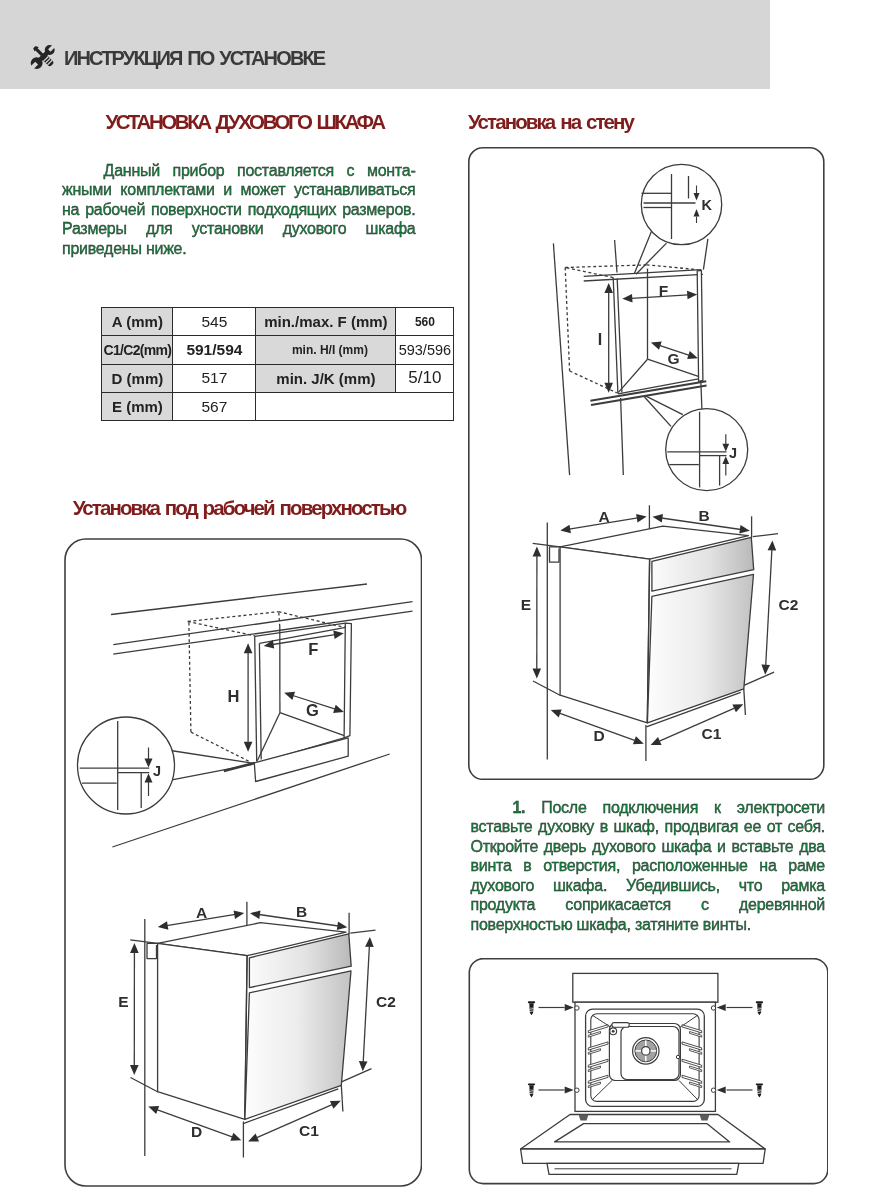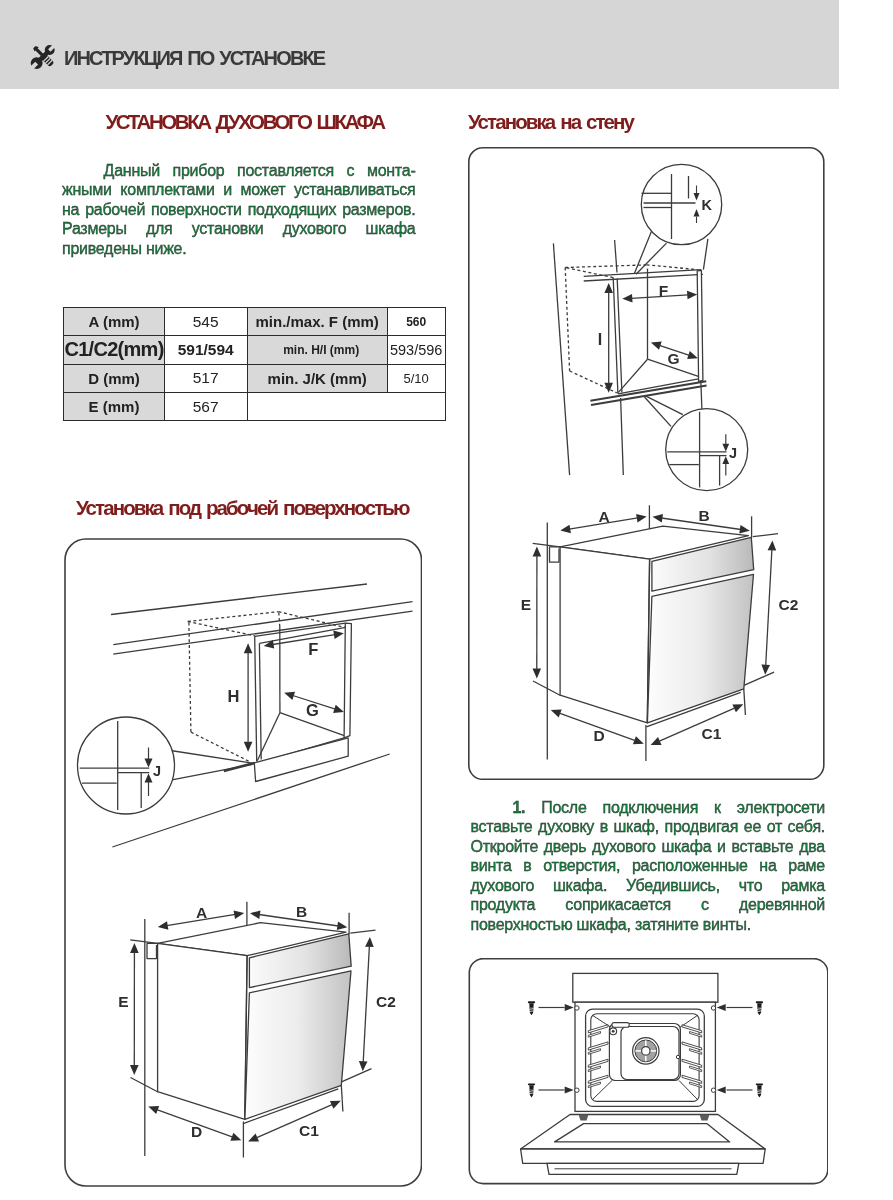--- a/index.html
+++ b/index.html
@@ -1,26 +1,26 @@
 <!DOCTYPE html>
 <html><head><meta charset="utf-8"><style>
 * { margin:0; padding:0; box-sizing:border-box; }
 html,body { width:893px; height:1200px; background:#fff;
   font-family:"Liberation Sans", sans-serif; position:relative; }
 .abs { position:absolute; }
-#hdr { left:0; top:0; width:839px; height:88.5px; background:#d6d6d6; }
+#hdr { left:0; top:0; width:770px; height:88.5px; background:#d6d6d6; }
 #hdr svg { position:absolute; left:27px; top:43px; }
 #hdr .t { position:absolute; left:64px; top:47px; font-size:20px; font-weight:bold;
   color:#3a3a3a; letter-spacing:-1.85px; word-spacing:2px; white-space:nowrap; }
 h2 { font-size:20.5px; color:#7f1d1d; white-space:nowrap; font-weight:bold; }
 .jl { display:flex; justify-content:space-between; }
 .jl span { white-space:pre; }
 .par { font-size:16px; letter-spacing:-0.25px; line-height:19.5px; color:#15803d; -webkit-text-stroke:0.35px #262626; }
 .ll { text-align:left; }
-#tbl { border-collapse:collapse; table-layout:fixed; }
+#tbl { border-collapse:collapse; table-layout:fixed;margin-left:38px; }
 #tbl td { border:1.6px solid #2b2b2b; height:28.3px; text-align:center; white-space:nowrap;
   overflow:hidden; vertical-align:middle; font-weight:bold; color:#222; padding:0; }
 #tbl td.g { background:#d9d9d9; }
 </style></head><body>
 <div id="hdr" class="abs">
     <svg width="33" height="27" viewBox="0 0 28 24">
 <g transform="translate(14,11.8) rotate(-45)">
  <polygon points="-1.5,-11.5 1.5,-11.5 2.6,-8.6 -2.6,-8.6" fill="#242424"></polygon>
  <rect x="-1.4" y="-9" width="2.8" height="10" fill="#242424"></rect>
  <rect x="-2.9" y="0.2" width="5.8" height="10.6" rx="2.4" fill="#242424"></rect>
@@ -85,41 +85,41 @@
         <col style="width:58px">
       </colgroup>
       <tbody>
         <tr>
           <td class="g" style="font-size:15px;">A (mm)</td>
           <td class="" style="font-size:15.5px;font-weight:normal;">545</td>
           <td class="g" style="font-size:15px;">min./max.&nbsp;F&nbsp;(mm)</td>
           <td class="" style="font-size:12px;font-weight:bold;">560</td>
         </tr>
         <tr>
-          <td class="g" style="font-size:20px;letter-spacing:-0.7px;">C1/C2(mm)</td>
+          <td class="g" style="font-size:14px;letter-spacing:-0.7px;">C1/C2(mm)</td>
           <td class="" style="font-size:15.5px;font-weight:bold;">591/594</td>
           <td class="g" style="font-size:12px;padding-left:8px;">min. H/I (mm)</td>
           <td class="" style="font-size:14.5px;font-weight:normal;">593/596</td>
         </tr>
         <tr>
           <td class="g" style="font-size:15px;">D (mm)</td>
           <td class="" style="font-size:15.5px;font-weight:normal;">517</td>
           <td class="g" style="font-size:15px;">min. J/K (mm)</td>
-          <td class="" style="font-size:13px;font-weight:normal;">5/10</td>
+          <td class="" style="font-size:17px;font-weight:normal;">5/10</td>
         </tr>
         <tr>
           <td class="g" style="font-size:15px;">E (mm)</td>
           <td class="" style="font-size:15.5px;font-weight:normal;">567</td>
           <td class="" style="font-size:15px;font-weight:normal;" colspan="2"></td>
         </tr>
       </tbody>
     </table>
   </div>
 
-<div class="abs" style="left:76px;top:496px;width:358px;">
+<div class="abs" style="left:60px;top:496px;width:358px;text-align:center;">
     <h2 style="letter-spacing:-1.9px;word-spacing:2px;">Установка под рабочей поверхностью</h2>
   </div>
 
 <div class="abs" style="left:64px;top:538px;"><svg width="358" height="650" viewBox="64 538 358 650">
       <defs>
         <linearGradient id="gdoor" x1="0" y1="0" x2="1" y2="0">
           <stop offset="0" stop-color="#fbfbfb"></stop>
           <stop offset="0.55" stop-color="#e3e3e3"></stop>
           <stop offset="1" stop-color="#b9b9b9"></stop>
         </linearGradient>

